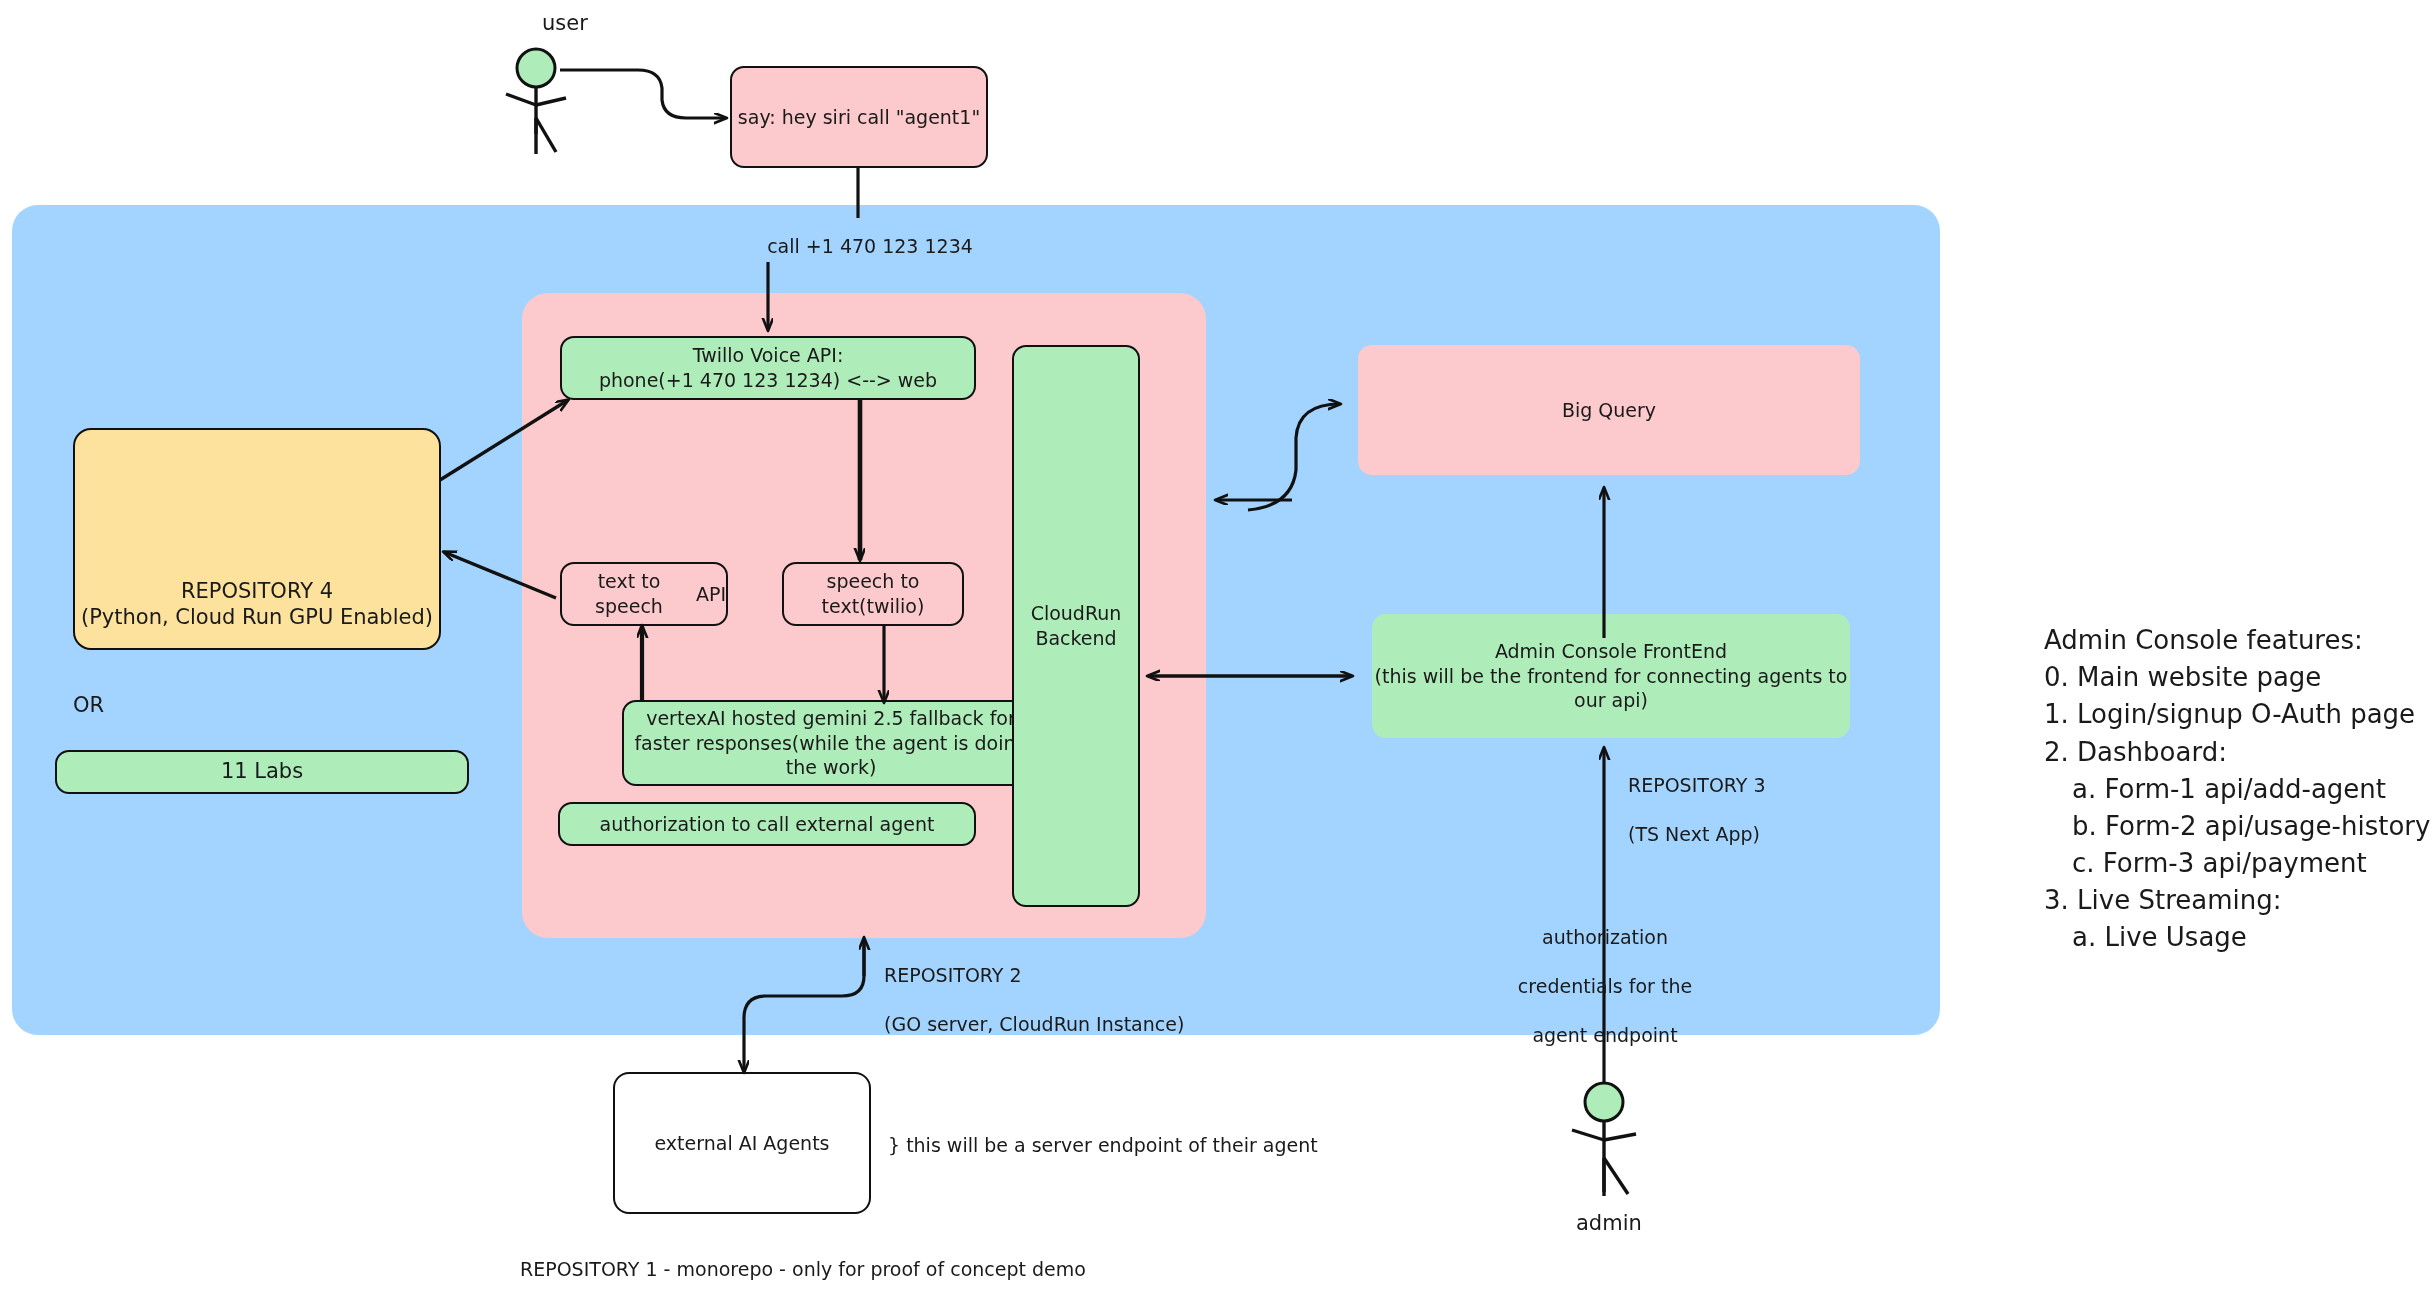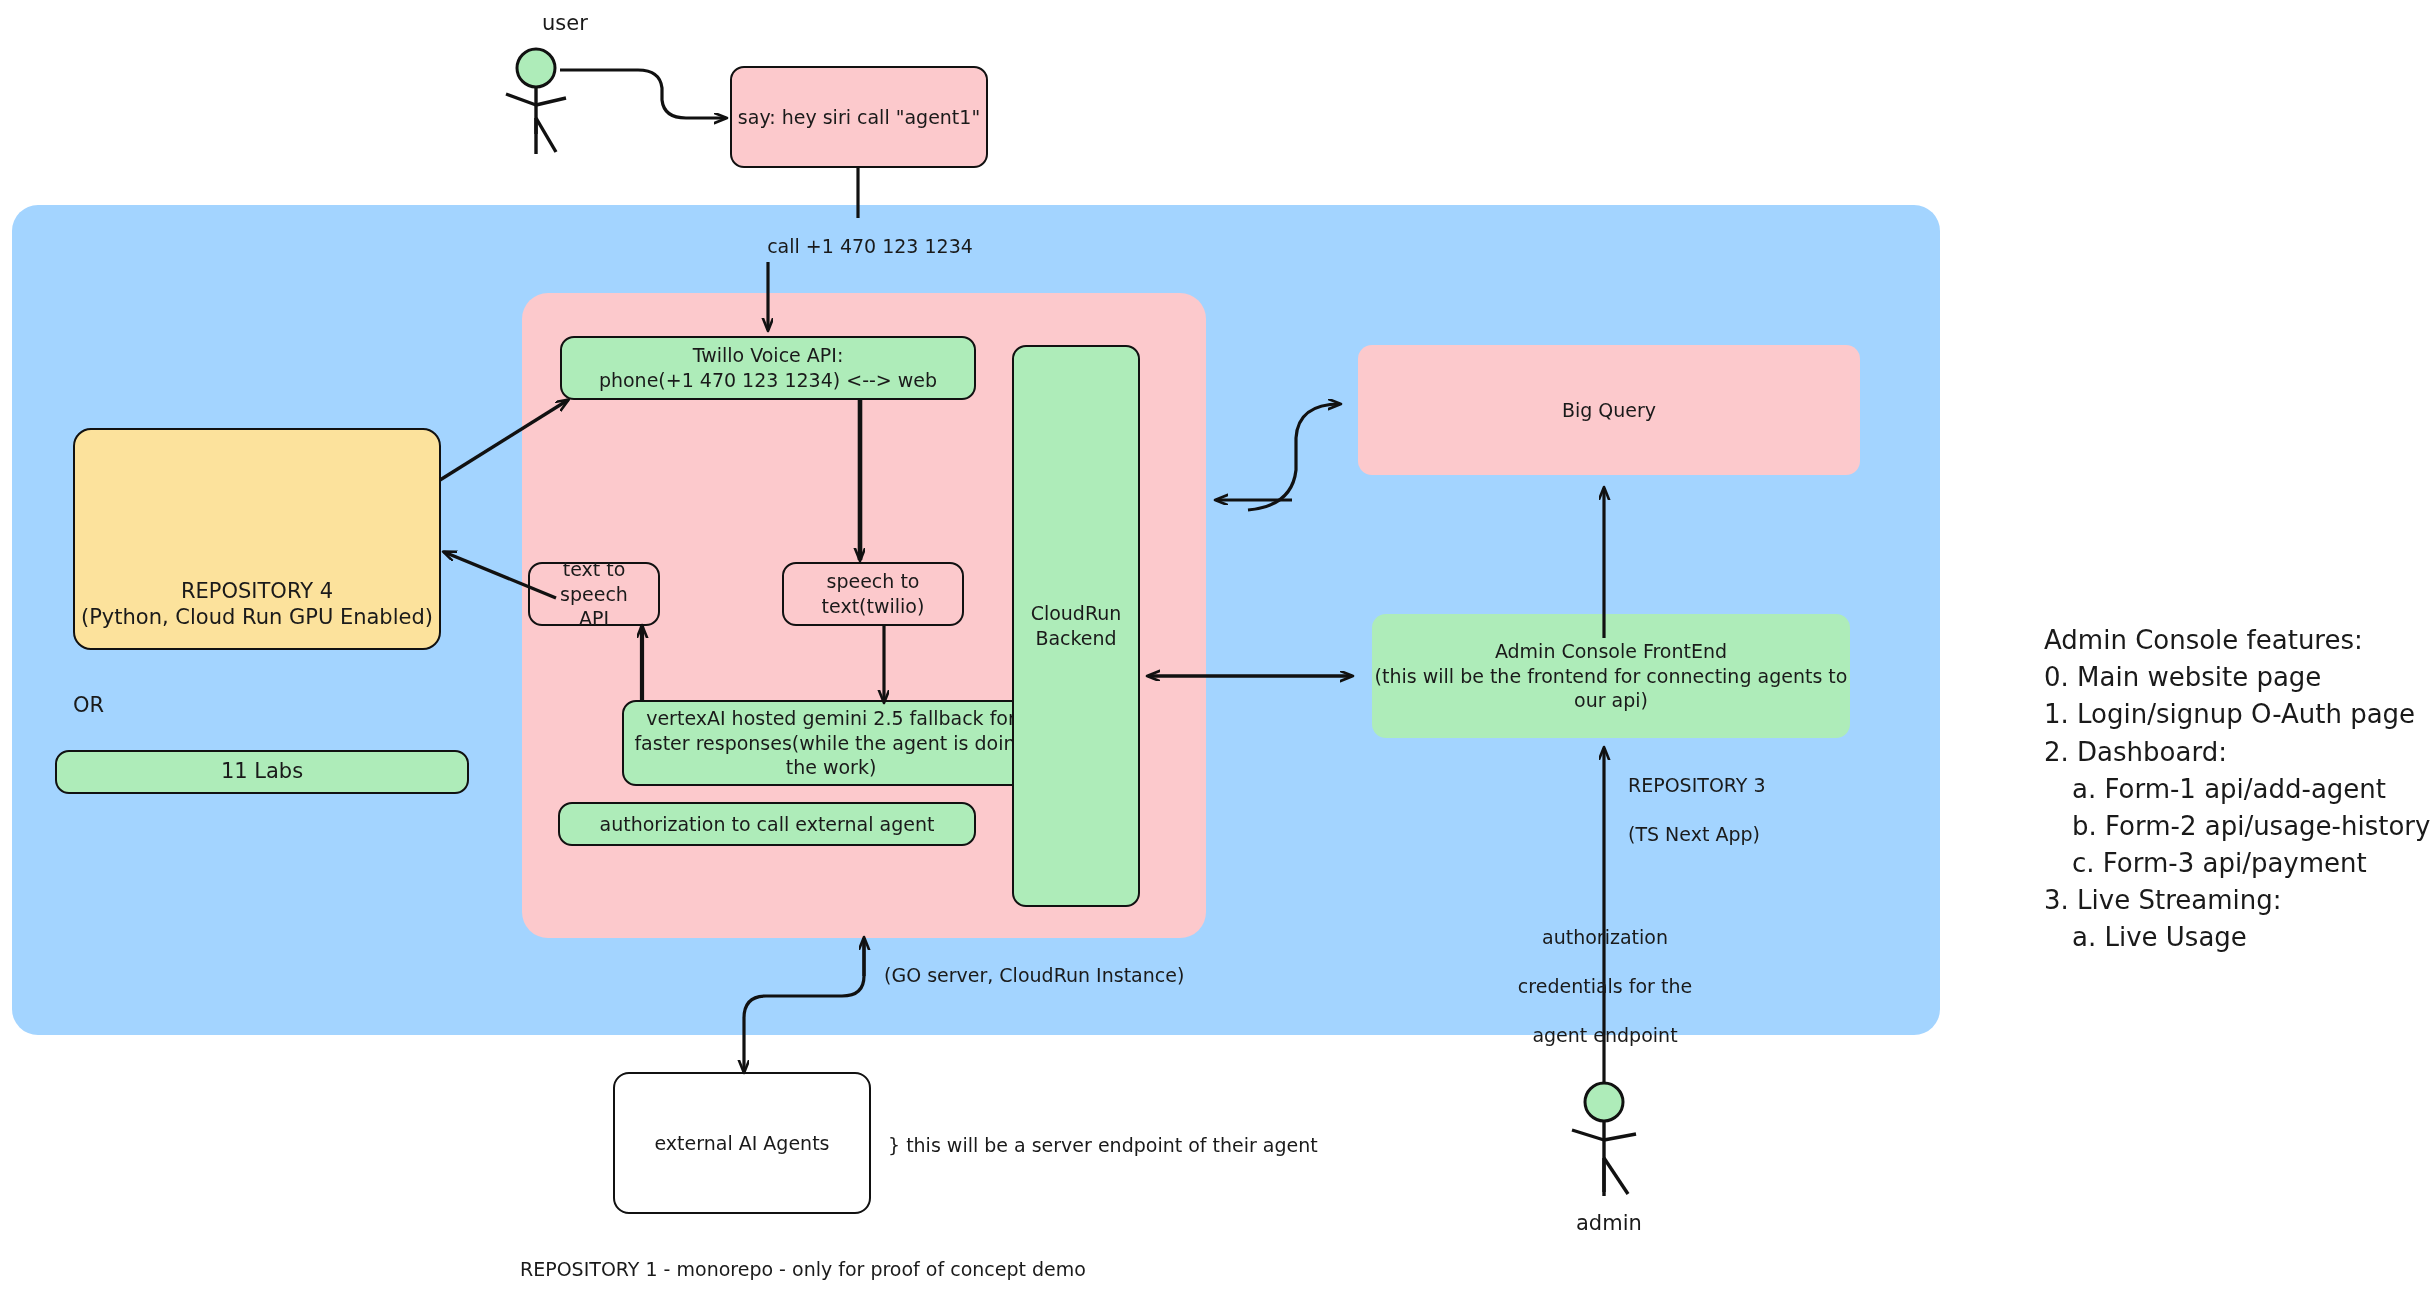--- a/index.html
+++ b/index.html
@@ -170,21 +170,21 @@
     <span>say: hey siri call "agent1"</span>
   </div>
 
   <div class="plain-text t-body" style="left:720px; top:234px; width:300px; text-align:center;">call +1 470 123 1234</div>
 
   <div class="node box-green t-body" style="left:560px; top:336px; width:416px; height:64px; flex-direction:column;">
     <span>Twillo Voice API:</span>
     <span>phone(+1 470 123 1234) &lt;--&gt; web</span>
   </div>
 
-  <div class="node box-pink t-body" style="left:528px; top:562px; width:132px; height:64px; flex-direction:column;">
+  <div class="node box-pink t-body" style="left:560px; top:562px; width:168px; height:64px; flex-direction:row;">
     <span>text to speech</span>
     <span>API</span>
   </div>
 
   <div class="node box-pink t-body" style="left:782px; top:562px; width:182px; height:64px; flex-direction:column;">
     <span>speech to</span>
     <span>text(twilio)</span>
   </div>
 
   <div class="node box-green t-body" style="left:578px; top:700px; width:418px; height:86px; padding:0 2px;margin-left:44px;">
@@ -217,20 +217,21 @@
     </div>
   </div>
 
   <div class="plain-text t-med" style="left:73px; top:692px; width:368px; ">OR</div>
 
   <div class="node box-green t-med" style="left:55px; top:750px; width:414px; height:44px;">
     <span>11 Labs</span>
   </div>
 
   <div class="plain-text t-xl" style="left:884px; top:938px;">
+    <div>REPOSITORY 2</div>
     <div>(GO server, CloudRun Instance)</div>
   </div>
 
   <div class="plain-text t-xl" style="left:1628px; top:748px;">
     <div>REPOSITORY 3</div>
     <div>(TS Next App)</div>
   </div>
 
   <div class="plain-text t-xl" style="left:1450px; top:900px; width:310px; text-align:center;">
     <div>authorization</div>

